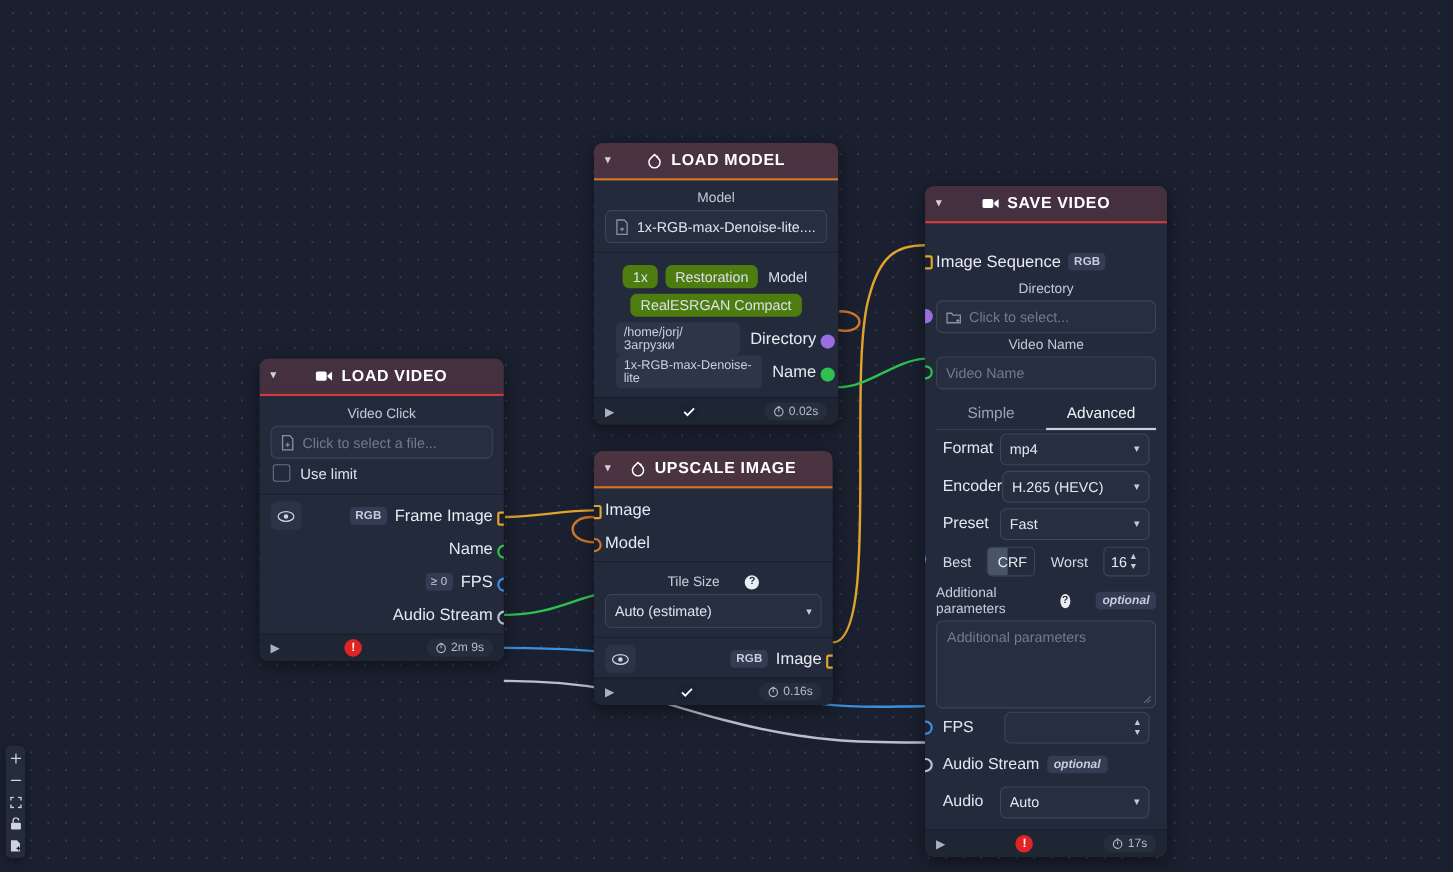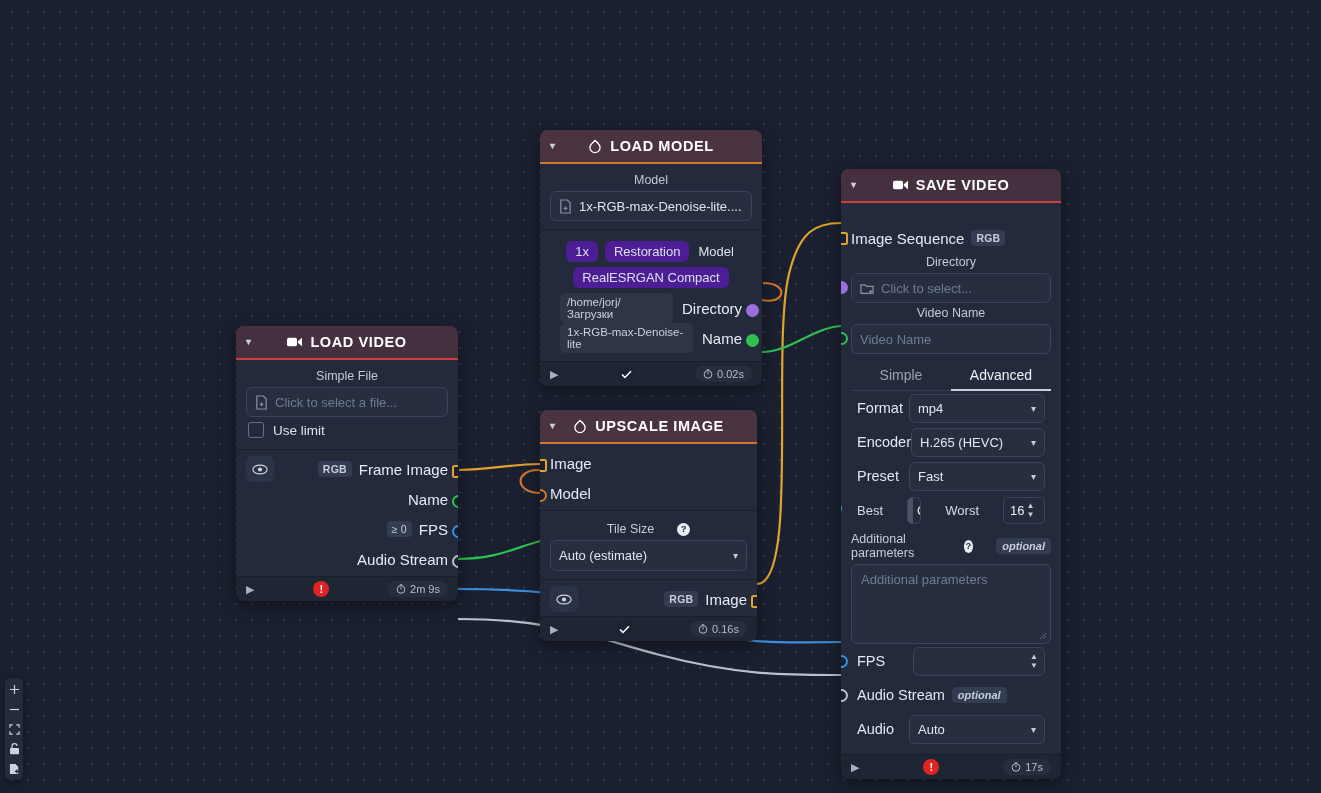--- a/index.html
+++ b/index.html
@@ -64,21 +64,21 @@
   .ci.hollow{border:2.3px solid #d2762a;background:#1b2030;}
   .ci.green{background:#2ec14f;}
   .ci.greenh{border:2.3px solid #2ec14f;background:#1b2030;}
   .ci.purple{background:#9b6ee0;}
   .ci.blue{background:#3b8fdd;}
   .ci.blueh{border:2.3px solid #3b8fdd;background:#1b2030;}
   .ci.grayh{border:2.3px solid #b9c0cd;background:#1b2030;}
 
   
   .tagrow{display:flex;align-items:center;justify-content:center;gap:7px;flex-wrap:wrap;margin:5px 0;}
-  .btag{background:#4c1d95;color:#dbe1ec;font-size:13px;padding:3px 9px;border-radius:6px;}
+  .btag{background:#4d7c0f;color:#dbe1ec;font-size:13px;padding:3px 9px;border-radius:6px;}
   .btag.plain{background:transparent;padding:3px 2px;}
   .infrow{display:flex;align-items:center;justify-content:flex-end;gap:9px;min-height:30px;padding:0 10px;position:relative;}
   .infrow .vtag{background:#2d3547;color:#c9d1de;font-size:11.5px;padding:3px 7px;border-radius:5px;}
   .infrow .nm{font-size:15px;color:#e6eaf2;}
 
   
   .ftr{display:flex;align-items:center;height:24px;background:#1e2533;padding:0 10px;border-top:1px solid #181e2c;}
   .ftr .play{color:#aab2c2;font-size:11px;}
   .ftr .mid{flex:1;display:flex;justify-content:center;}
   .ftr .chk{width:17px;height:17px;border-radius:50%;background:#1b2433;display:flex;align-items:center;justify-content:center;}
@@ -92,21 +92,21 @@
   .tab{flex:1;text-align:center;font-size:14px;padding:5px 0 7px;color:#9aa3b5;position:relative;}
   .tab.active{color:#eef1f7;}
   .tab.active:after{content:"";position:absolute;left:0;right:0;bottom:-1px;height:2px;background:#c9cfdb;}
 
   .prow{display:flex;align-items:center;min-height:34px;padding:0 6px;position:relative;}
   .prow .plab{font-size:14.5px;color:#e2e7f0;flex:0 0 auto;}
   .select{margin-left:auto;width:118px;height:27px;border:1px solid #3d4659;border-radius:6px;
           background:#262e40;display:flex;align-items:center;padding:0 8px;font-size:13px;color:#e2e7f0;}
   .select .cv{margin-left:auto;font-size:10px;color:#c4cbd8;}
 
-  .sliderrow{display:flex;align-items:center;gap:24px;padding:2px 6px;min-height:30px;position:relative;}
+  .sliderrow{display:flex;align-items:center;gap:14px;padding:2px 6px;min-height:30px;position:relative;}
   .sliderrow .sm{font-size:13px;color:#d6dbe6;}
   .slider{flex:1;height:25px;border:1px solid #3d4659;border-radius:5px;background:#232b3c;
           position:relative;overflow:hidden;display:flex;align-items:center;}
   .slider .fill{position:absolute;left:0;top:0;bottom:0;background:#4a5468;}
   .slider .cap{position:relative;padding-left:9px;font-size:13px;color:#e9edf4;}
   .spin{width:34px;height:25px;border:1px solid #3d4659;border-radius:5px;background:#232b3c;
         display:flex;align-items:center;padding-left:6px;font-size:13px;color:#e9edf4;}
   .arrows{display:flex;flex-direction:column;justify-content:center;gap:2px;margin-left:2px;}
   .arrows span{font-size:8px;line-height:7px;color:#c4cbd8;}
 
@@ -157,21 +157,21 @@
       <span class="hicon">
         <svg width="15" height="12" viewBox="0 0 18 14">
             <rect x="0" y="2" width="12" height="10" rx="2" fill="#fff"></rect>
             <path d="M13 6 L18 2 L18 12 L13 8 Z" fill="#fff"></path>
           </svg>
       </span>
       <span>LOAD VIDEO</span>
     </div>
 
     <div class="sect">
-      <div class="fieldlabel">Simple File</div>
+      <div class="fieldlabel">Video Click</div>
       <div class="textfield ph">
         <span class="ficon">
           <svg width="13" height="15" viewBox="0 0 14 16">
               <path d="M2 1h7l3 3v11H2z" fill="none" stroke="#9aa3b5" stroke-width="1.3"></path>
               <path d="M7 8v4M5 10h4" stroke="#9aa3b5" stroke-width="1.2"></path>
             </svg>
         </span>
         <span>Click to select a file...</span>
       </div>
       <div class="checkrow">

